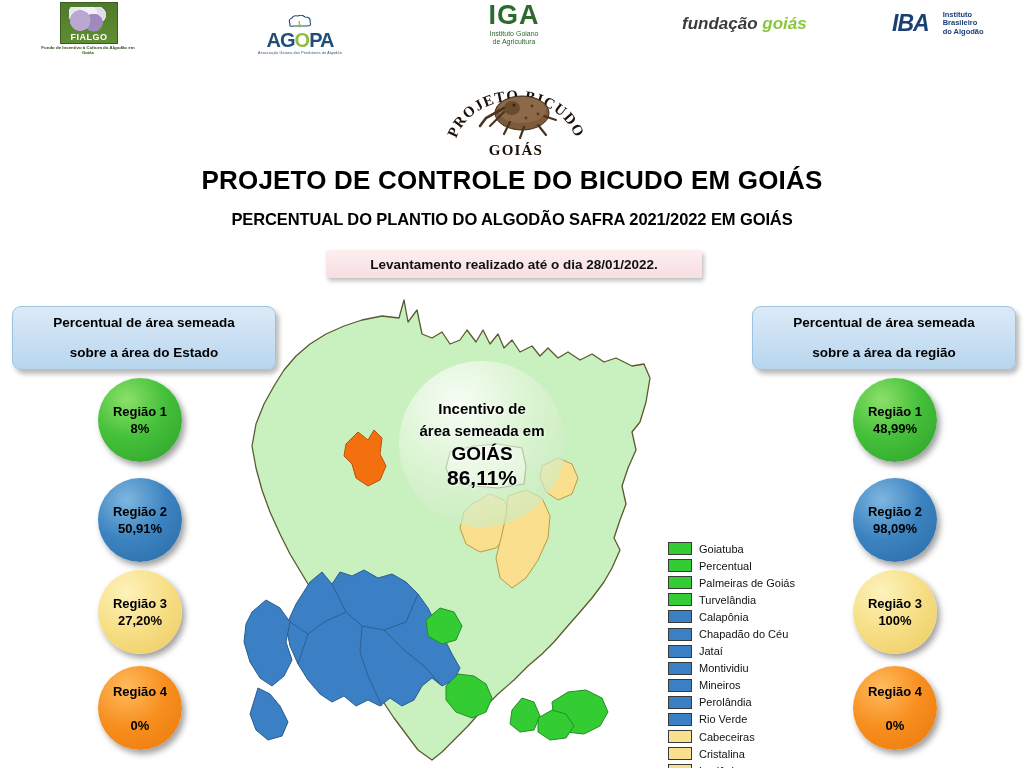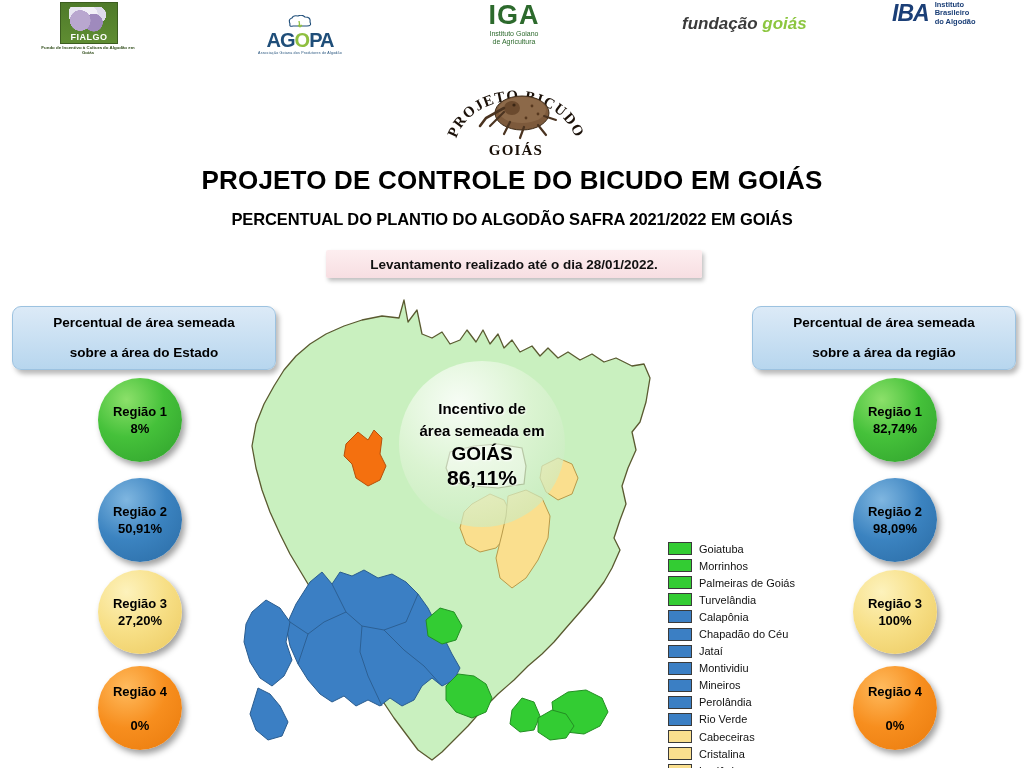--- a/index.html
+++ b/index.html
@@ -126,21 +126,21 @@
     <div class="logo" style="left:462px;top:2px;width:104px;text-align:center;">
       <div class="iga-word">IGA</div>
       <div class="iga-sub">Instituto Goiano</div>
       <div class="iga-sub" style="margin-top:0;">de Agricultura</div>
     </div>
 
     <div class="logo" style="left:682px;top:14px;">
       <div class="fg-word"><span>fundação</span> <em>goiás</em></div>
     </div>
 
-    <div class="logo" style="left:892px;top:0;display:flex;align-items:center;gap:6px;justify-content:center;">
+    <div class="logo" style="left:892px;top:10px;display:flex;align-items:center;gap:14px;justify-content:center;">
       <div class="iba-word">IBA</div>
       <div>
         <div class="iba-sub">Instituto</div>
         <div class="iba-sub">Brasileiro</div>
         <div class="iba-sub">do Algodão</div>
       </div>
     </div>
   </div>
 
   <div class="seal">
@@ -258,21 +258,21 @@
     <span>0%</span>
   </div>
 
   <div class="sidebox right">
     <div>Percentual de área semeada</div>
     <div>sobre a área da região</div>
   </div>
 
   <div class="bubble b-green" style="left:853px;top:378px;">
     <span>Região 1</span>
-    <span>82,74%</span>
+    <span>48,99%</span>
   </div>
   <div class="bubble b-blue" style="left:853px;top:478px;">
     <span>Região 2</span>
     <span>98,09%</span>
   </div>
   <div class="bubble b-yellow" style="left:853px;top:570px;">
     <span>Região 3</span>
     <span>100%</span>
   </div>
   <div class="bubble b-orange" style="left:853px;top:666px;">
@@ -280,21 +280,21 @@
     <span>0%</span>
   </div>
 
   <div class="legend" id="legend">
       <div class="legend-row">
         <div class="swatch" style="background: rgb(51, 204, 51);"></div>
         <div class="legend-label">Goiatuba</div>
       </div>
       <div class="legend-row">
         <div class="swatch" style="background: rgb(51, 204, 51);"></div>
-        <div class="legend-label">Morrinhos</div>
+        <div class="legend-label">Percentual</div>
       </div>
       <div class="legend-row">
         <div class="swatch" style="background: rgb(51, 204, 51);"></div>
         <div class="legend-label">Palmeiras de Goiás</div>
       </div>
       <div class="legend-row">
         <div class="swatch" style="background: rgb(51, 204, 51);"></div>
         <div class="legend-label">Turvelândia</div>
       </div>
       <div class="legend-row">

